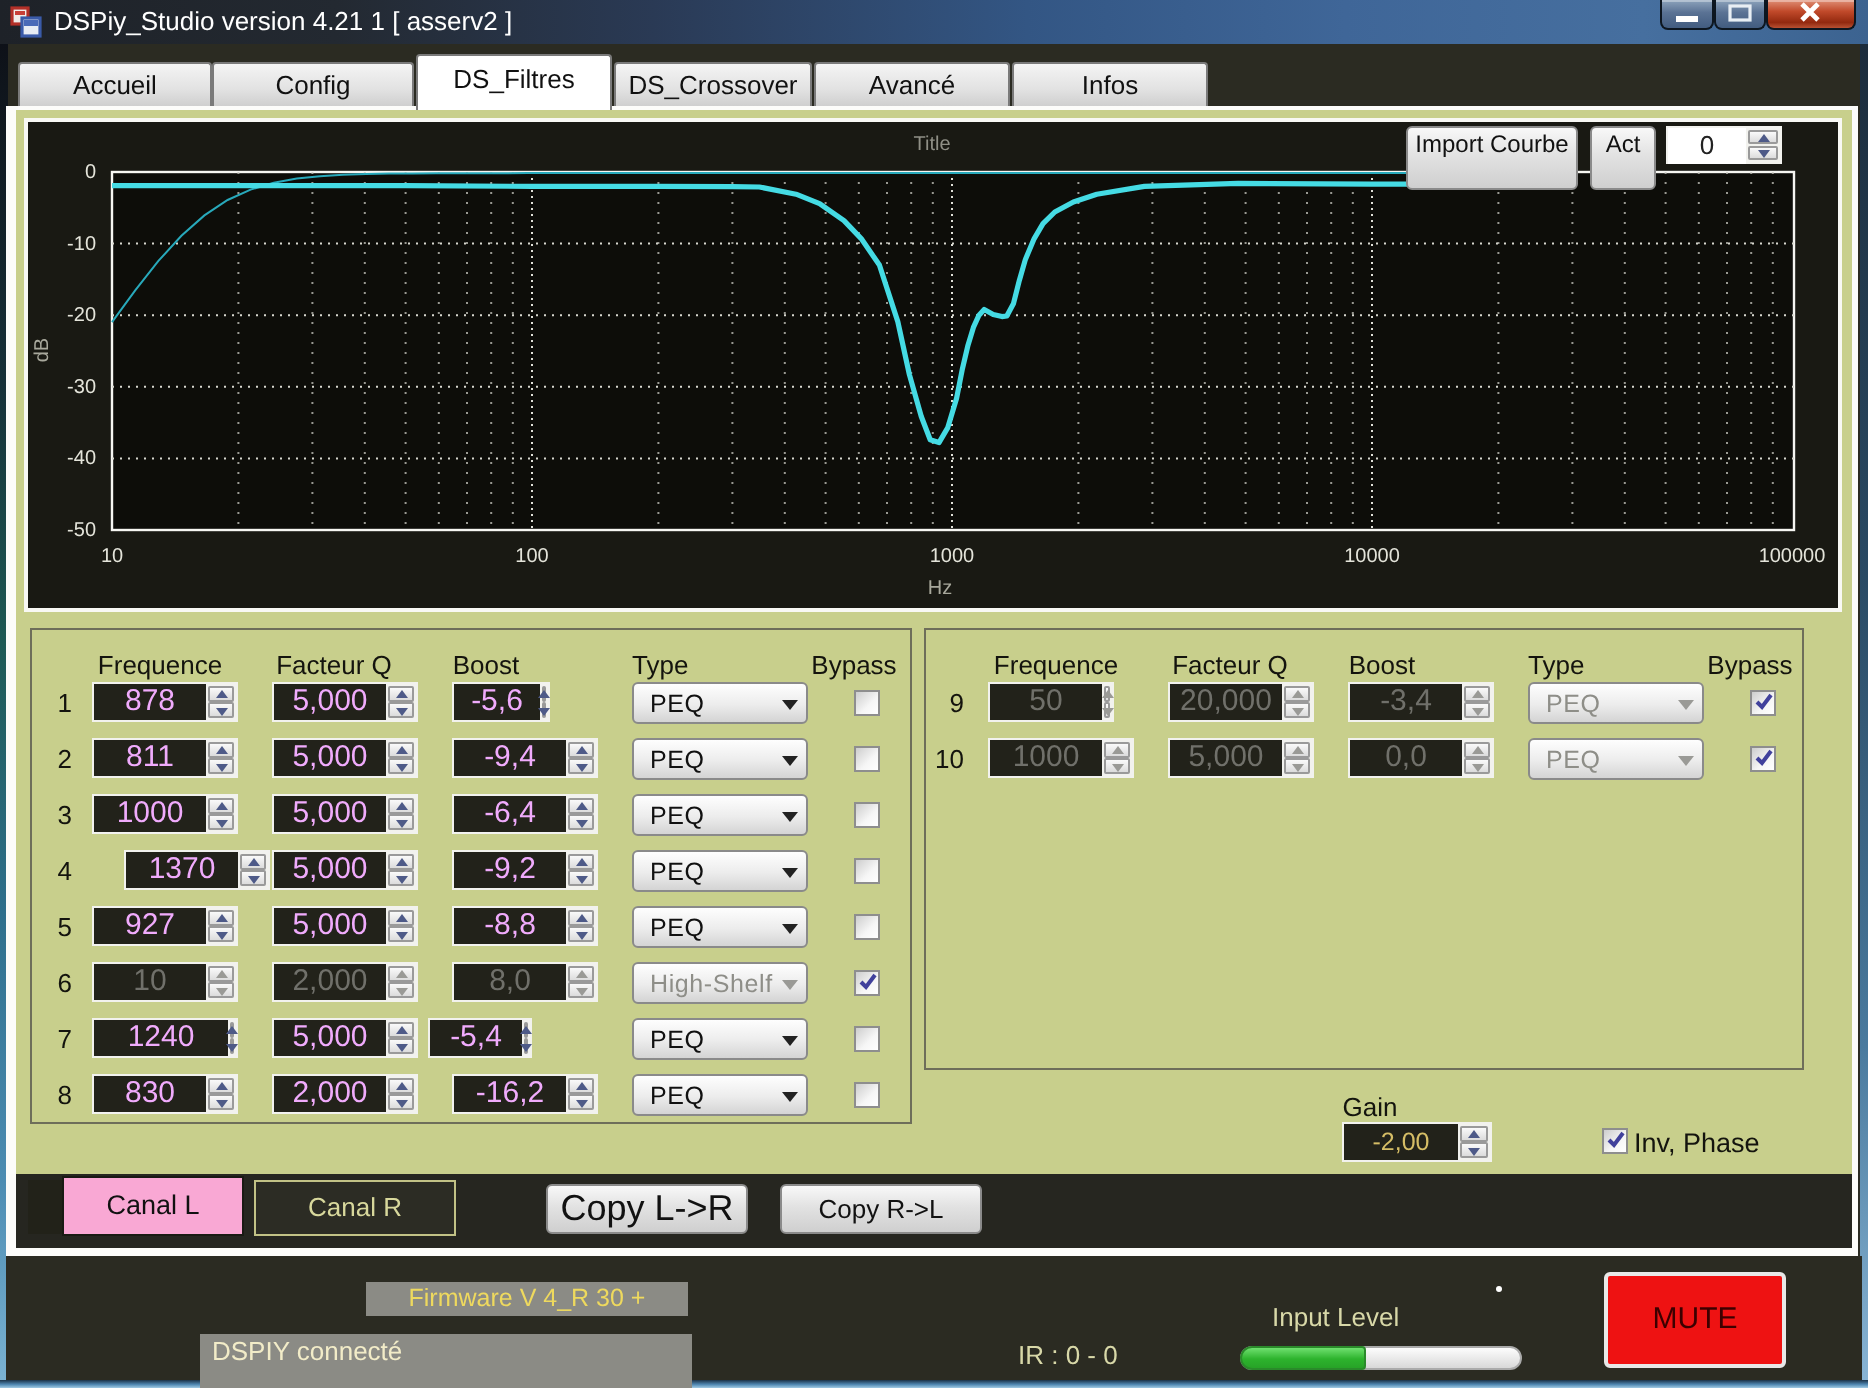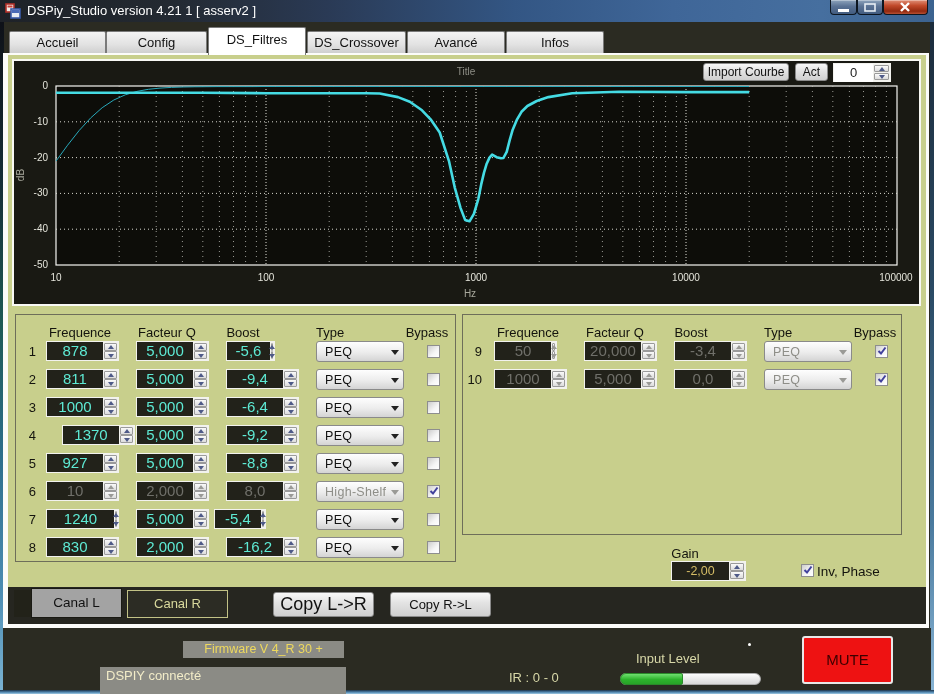--- a/index.html
+++ b/index.html
@@ -17,28 +17,28 @@
 
 .tab{position:absolute;top:31px;height:22px;background:linear-gradient(#f4f4f4,#e2e2e2 60%,#cfcfcf);border:1px solid #7a7a7a;border-bottom:none;border-radius:2px 2px 0 0;text-align:center;font-size:13px;color:#111;line-height:21px}
 #tabactive{position:absolute;left:208px;top:27px;width:98px;height:28px;background:#fff;border:1px solid #7a7a7a;border-bottom:none;border-radius:2px 2px 0 0;text-align:center;font-size:13px;color:#111;line-height:24px;z-index:3}
 #tcwhite{position:absolute;left:3px;top:53px;width:926px;height:575px;background:#fcfcfa}
 #page{position:absolute;left:8px;top:55px;width:918px;height:532px;background:#c8cf8c}
 #darkband{position:absolute;left:8px;top:587px;width:918px;height:37px;background:#262620}
 #status{position:absolute;left:3px;top:628px;width:928px;height:62px;background:#2b2b22}
 
 #chartw{position:absolute;left:12px;top:59px;width:909px;height:247px;background:#f8f8f4}
 #chartb{position:absolute;left:14px;top:61px;width:905px;height:243px;background:#191913}
-.gbtn{position:absolute;height:18px;background:linear-gradient(#f8f8f8,#e2e2e2 45%,#cfcfcf);border:1px solid #8a8a8a;border-radius:3px;font-size:12px;color:#111;text-align:center;line-height:17px}
+.gbtn{position:absolute;height:32px;background:linear-gradient(#f8f8f8,#e2e2e2 45%,#cfcfcf);border:1px solid #8a8a8a;border-radius:3px;font-size:12px;color:#111;text-align:center;line-height:17px}
 
 .gbox{position:absolute;border:1px solid #6e6e5a}
 .hd{position:absolute;font-size:13px;color:#14140e;text-align:center;height:13px}
 .rn{position:absolute;font-size:13px;color:#14140e;text-align:right}
 
 .nud{position:absolute;height:20px;border:1px solid #f2f2ee;background:#f2f2ee;display:flex}
-.nv{height:18px;background:#22221a;color:#5eead4;font-size:15px;text-align:center;line-height:18px}
+.nv{height:18px;background:#22221a;color:#f0abfc;font-size:15px;text-align:center;line-height:18px}
 .sp{flex:1;background:#f2f2ee;padding:0 1px}
 .sb{height:8px;margin:0.5px 0;background:linear-gradient(#fafafa,#dcdcdc);border:1px solid #9a9a9a;border-radius:1px;position:relative}
 .au{position:absolute;left:50%;top:1.5px;margin-left:-3px;border-left:3px solid transparent;border-right:3px solid transparent;border-bottom:4px solid #4e5a88}
 .ad{position:absolute;left:50%;top:1.5px;margin-left:-3px;border-left:3px solid transparent;border-right:3px solid transparent;border-top:4px solid #4e5a88}
 .dis .nv{color:#70706a}
 .dis .au{border-bottom-color:#9a9a96}
 .dis .ad{border-top-color:#9a9a96}
 
 .cb{position:absolute;height:21px;background:linear-gradient(#fefefe,#ececec 55%,#d4d4d4);border:1px solid #8a8a8a;border-radius:3px}
 .cb span{position:absolute;left:8px;top:3px;font-size:12.5px;color:#111;white-space:nowrap;letter-spacing:0.3px}
@@ -572,21 +572,21 @@
       <div class="sb">
         <i class="ad"></i>
       </div>
     </div>
   </div>
 <div class="chk" style="left:801px;top:564px"><svg width="10" height="10" viewBox="0 0 10 10">
       <path d="M1.5 5 L4 7.5 L8.5 1.5" stroke="#41419c" stroke-width="2" fill="none"></path>
     </svg></div>
 <div class="hd" style="left:817px;top:564px;width:80px;text-align:left;font-size:13.5px">Inv, Phase</div>
 <div class="abs" style="left:14px;top:590px;width:17px;height:27px;background:#222219"></div>
-<div class="abs" style="left:31px;top:588px;width:91px;height:30px;background:#a3a3a3;border:1px solid #1a1a14;font-size:13.5px;color:#111;text-align:center;line-height:28px">Canal L</div>
+<div class="abs" style="left:31px;top:588px;width:91px;height:30px;background:#f9a8d4;border:1px solid #1a1a14;font-size:13.5px;color:#111;text-align:center;line-height:28px">Canal L</div>
 <div class="abs" style="left:127px;top:590px;width:101px;height:28px;background:#2c2c24;border:1px solid #c2c286;font-size:13px;color:#d8d89c;text-align:center;line-height:26px">Canal R</div>
 <div class="gbtn" style="left:273px;top:592px;width:101px;height:25px;line-height:23px;font-size:18px">Copy L-&gt;R</div>
 <div class="gbtn" style="left:390px;top:592px;width:101px;height:25px;line-height:23px;font-size:13px">Copy R-&gt;L</div>
 <div class="abs" style="left:183px;top:641px;width:161px;height:17px;background:#8b8b85;color:#eed95e;font-size:12.5px;text-align:center;line-height:16px">Firmware V 4_R 30 +</div>
 <div class="abs" style="left:100px;top:667px;width:246px;height:35px;background:#8b8b85;color:#f2ecc8;font-size:13px;line-height:17px;padding-left:6px">DSPIY connecté</div>
 <div class="abs" style="left:509px;top:670px;color:#d8d8a8;font-size:13px">IR : 0 - 0</div>
 <div class="abs" style="left:636px;top:651px;color:#d8d8a8;font-size:13px">Input Level</div>
 <div class="abs" style="left:748px;top:643px;width:3px;height:3px;background:#fff;border-radius:2px"></div>
 <div class="abs" style="left:620px;top:673px;width:141px;height:12px;background:linear-gradient(#fdfdfd,#d8d8d8);border:1px solid #aaa;border-radius:6px"></div>
 <div class="abs" style="left:620px;top:673px;width:63px;height:12px;background:linear-gradient(#6fe06f,#2db32d 55%,#27a327);border-radius:6px 2px 2px 6px;border:1px solid #2a8a2a"></div>

